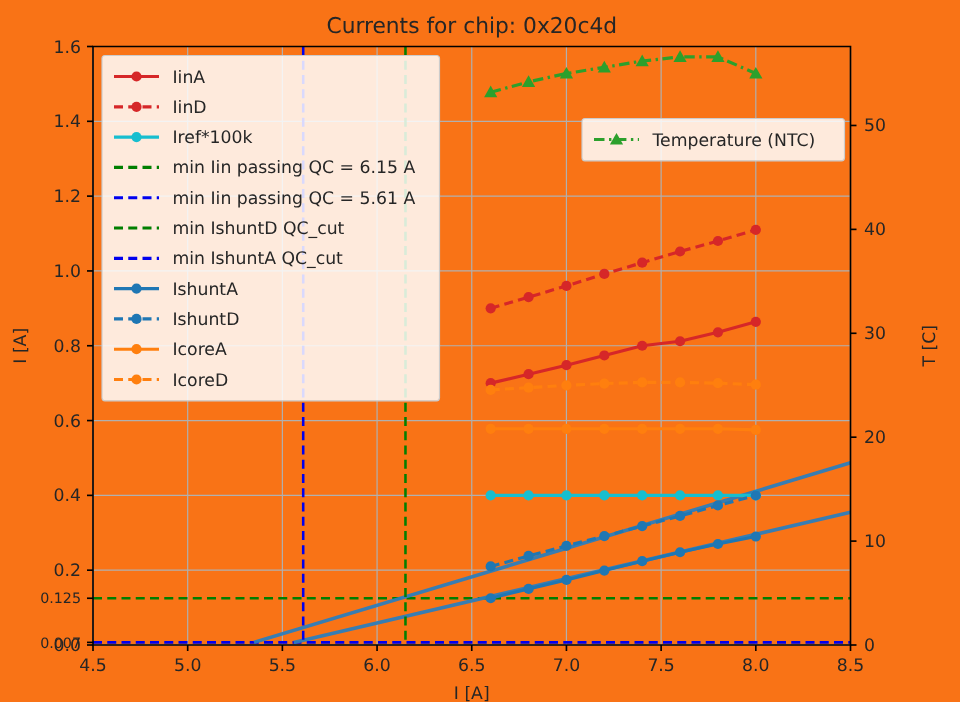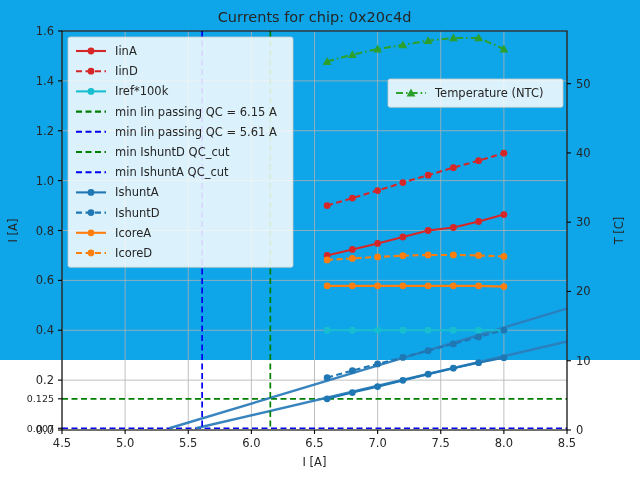--- a/index.html
+++ b/index.html
@@ -1,17 +1,17 @@
 <!DOCTYPE html>
 <html><head>
 <meta charset="utf-8">
 <style>
   html,body{margin:0;padding:0;background:#ffffff;}
   body{width:640px;height:480px;font-family:"DejaVu Sans","Liberation Sans",sans-serif;overflow:hidden;}
-  #figure{position:relative;width:640px;height:360px;background:#0ea5e9;}
+  #figure{position:relative;width:640px;height:468px;background:#f97316;}
   svg{display:block;}
   .ttl{font-size:14.5px;fill:#262626;}
   .tick{font-size:11.5px;fill:#262626;}
   .ticksm{font-size:9.5px;}
   .axlbl{font-size:11.5px;fill:#262626;}
   .leglbl{font-size:11.5px;fill:#262626;}
   .grid{stroke:#b0b0b0;stroke-width:0.8;}
   .spine{stroke:#000000;stroke-width:1.1;fill:none;}
   .tkm{stroke:#000000;stroke-width:1.1;}
   .legbox{fill:#ffffff;fill-opacity:0.85;stroke:#cccccc;stroke-width:0.8;}

